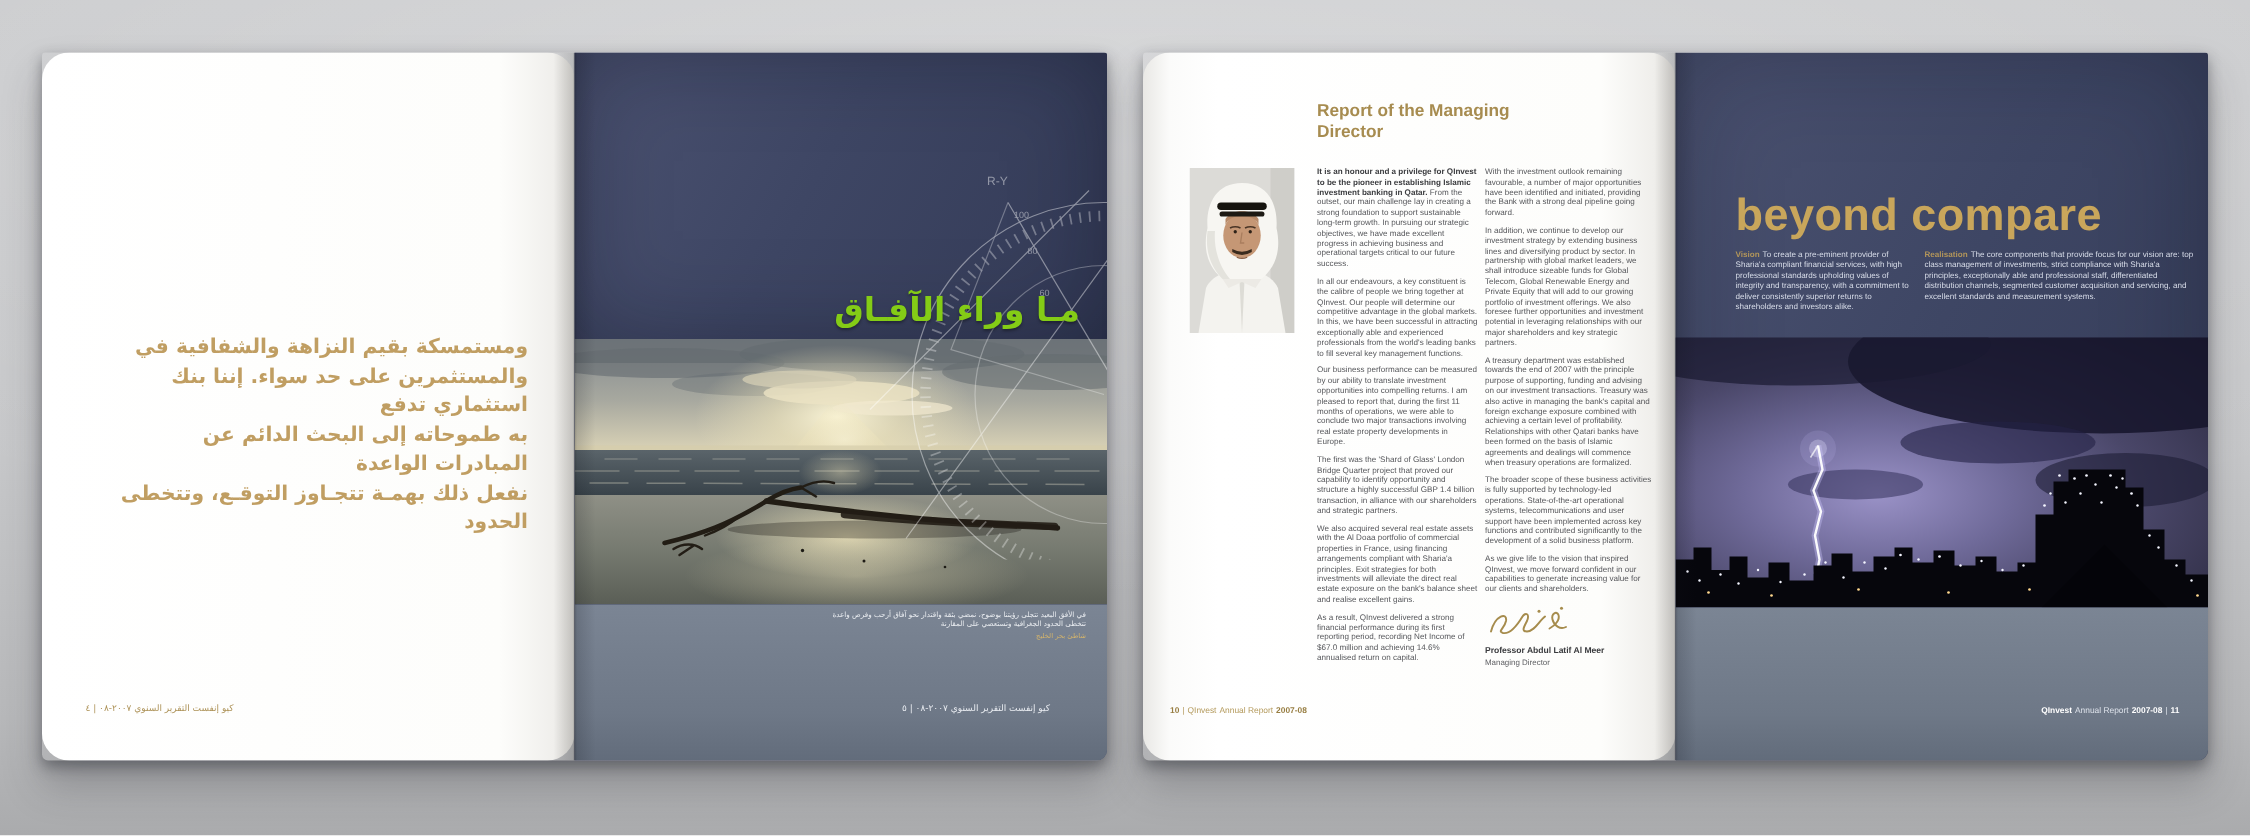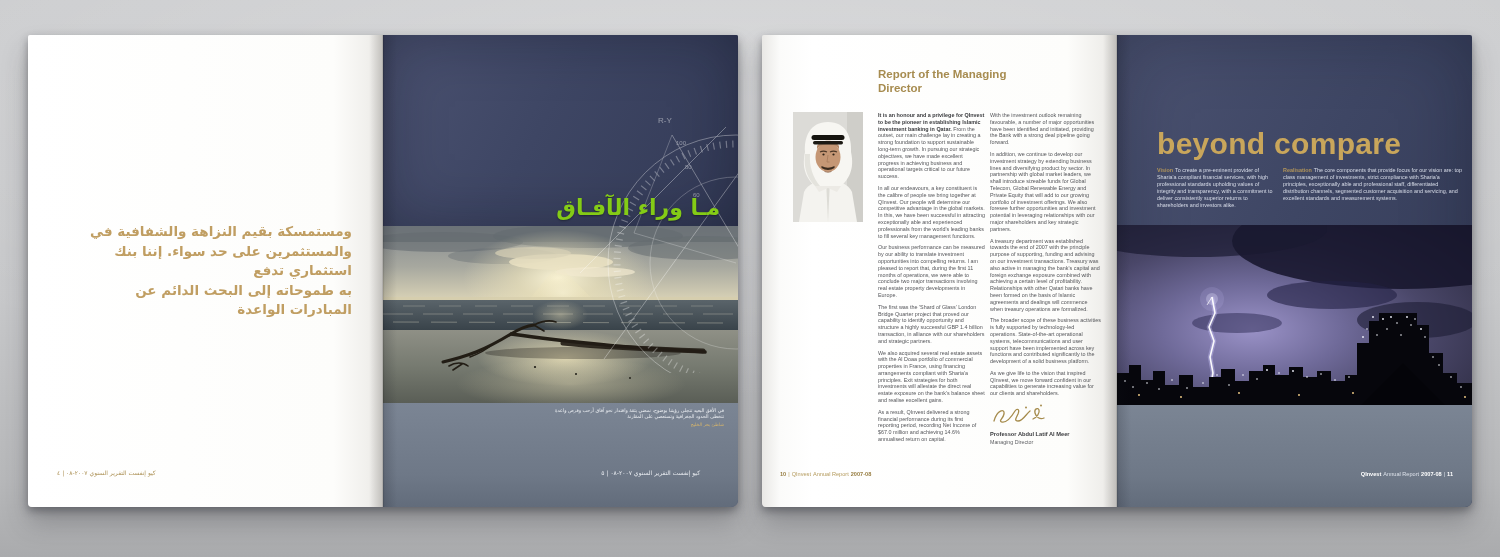--- a/index.html
+++ b/index.html
@@ -6,21 +6,21 @@
   .stage{position:relative;width:1500px;height:557px;overflow:hidden;
     font-family:"Liberation Sans",sans-serif;
     background:
       radial-gradient(120% 90% at 50% 18%, rgba(255,255,255,.28), rgba(255,255,255,0) 60%),
       linear-gradient(180deg,#cbccce 0%,#c6c7c9 55%,#b7b8ba 86%,#aaabad 100%);}
   .spread{position:absolute;top:35px;width:710px;height:472px;overflow:hidden;
     border-radius:2px 2px 7px 4px;
     box-shadow:0 4px 9px rgba(45,47,53,.45), 0 16px 26px rgba(45,47,53,.28);}
   #spread-left{left:28px;} #spread-right{left:762px;}
   .page{position:absolute;top:0;width:355px;height:472px;overflow:hidden;}
-  .page-l{left:0;} .page-r{left:355px;}
+  .page-l{left:0;border-radius:18px;} .page-r{left:355px;}
   .white-page{background:linear-gradient(to right,#ffffff 0%,#fdfdfb 86%,#f0efec 96%,#dddbd7 100%);}
   .white-page.wp2{background:linear-gradient(to right,#e9e8e5 0%,#fbfbfa 5%,#ffffff 14%,#fdfdfb 86%,#efeeeb 96%,#dbd9d5 100%);}
   .fold{position:absolute;left:341px;top:0;width:28px;height:472px;z-index:9;pointer-events:none;
     background:linear-gradient(to right,rgba(0,0,0,0) 0%,rgba(0,0,0,.12) 46%,rgba(0,0,0,.28) 50%,rgba(15,17,25,.16) 56%,rgba(0,0,0,0) 100%);}
 
   
   .arabic-block{position:absolute;top:187px;right:31px;width:282px;direction:rtl;text-align:right;
     font-family:"DejaVu Sans",sans-serif;font-weight:700;font-size:13.5px;line-height:19.5px;color:#c09e62;}
   .footer-ar{position:absolute;top:434px;font-family:"DejaVu Sans",sans-serif;font-size:6px;direction:rtl;}
   .footer-ar.gold{left:29px;color:#ad9257;}
@@ -76,20 +76,21 @@
 
 <div class="stage">
 
   <div class="spread" id="spread-left">
 
     <div class="page page-l white-page">
       <div class="arabic-block">
         <div>ومستمسكة بقيم النزاهة والشفافية في</div>
         <div>والمستثمرين على حد سواء. إننا بنك استثماري تدفع</div>
         <div>به طموحاته إلى البحث الدائم عن المبادرات الواعدة</div>
+        <div>نفعل ذلك بهمـة تتجـاوز التوقـع، وتتخطى الحدود</div>
 
       </div>
       <div class="footer-ar gold">كيو إنفست التقرير السنوي ٢٠٠٧-٠٨ | ٤</div>
     </div>
 
     <div class="page page-r" style="background:#3e4664;">
       <div class="navy-band"></div>
 
       <svg class="beach" viewBox="0 0 355 177" preserveAspectRatio="none">
         <defs>

